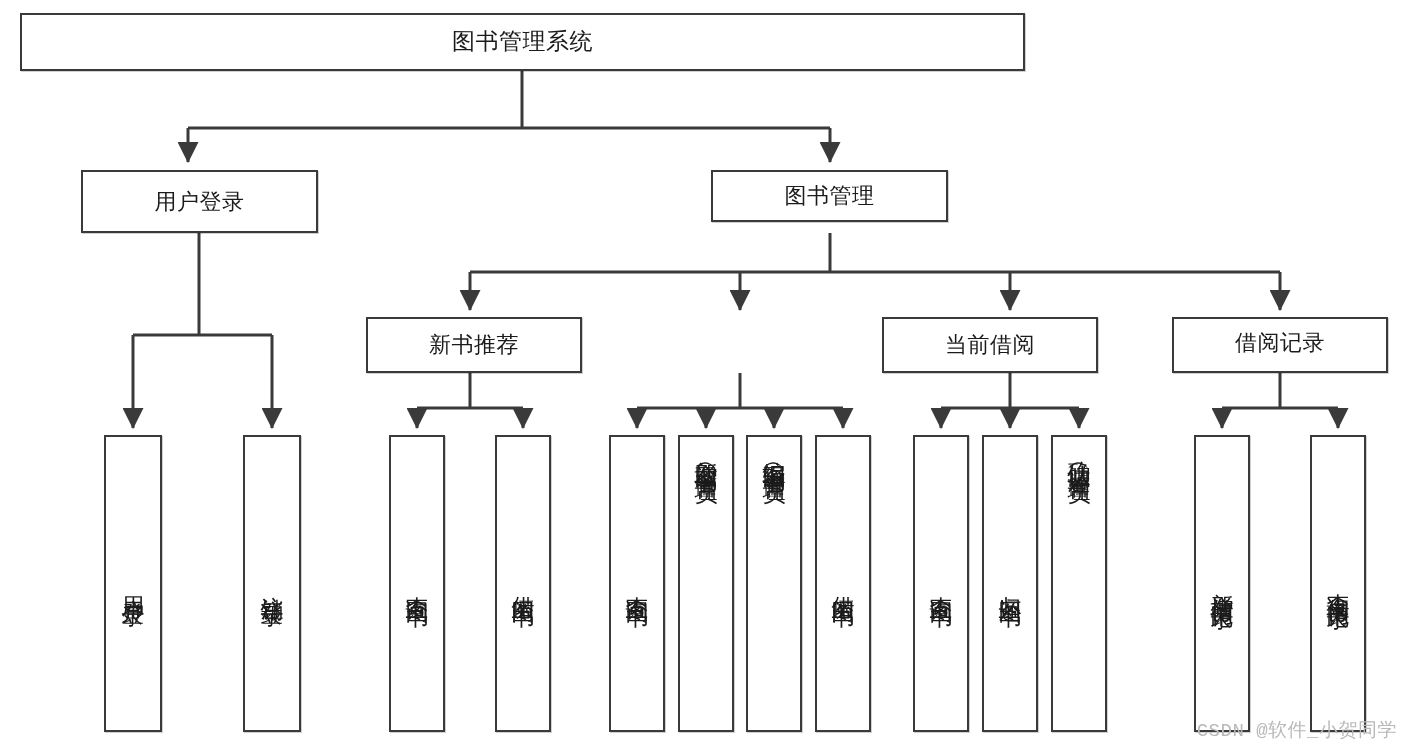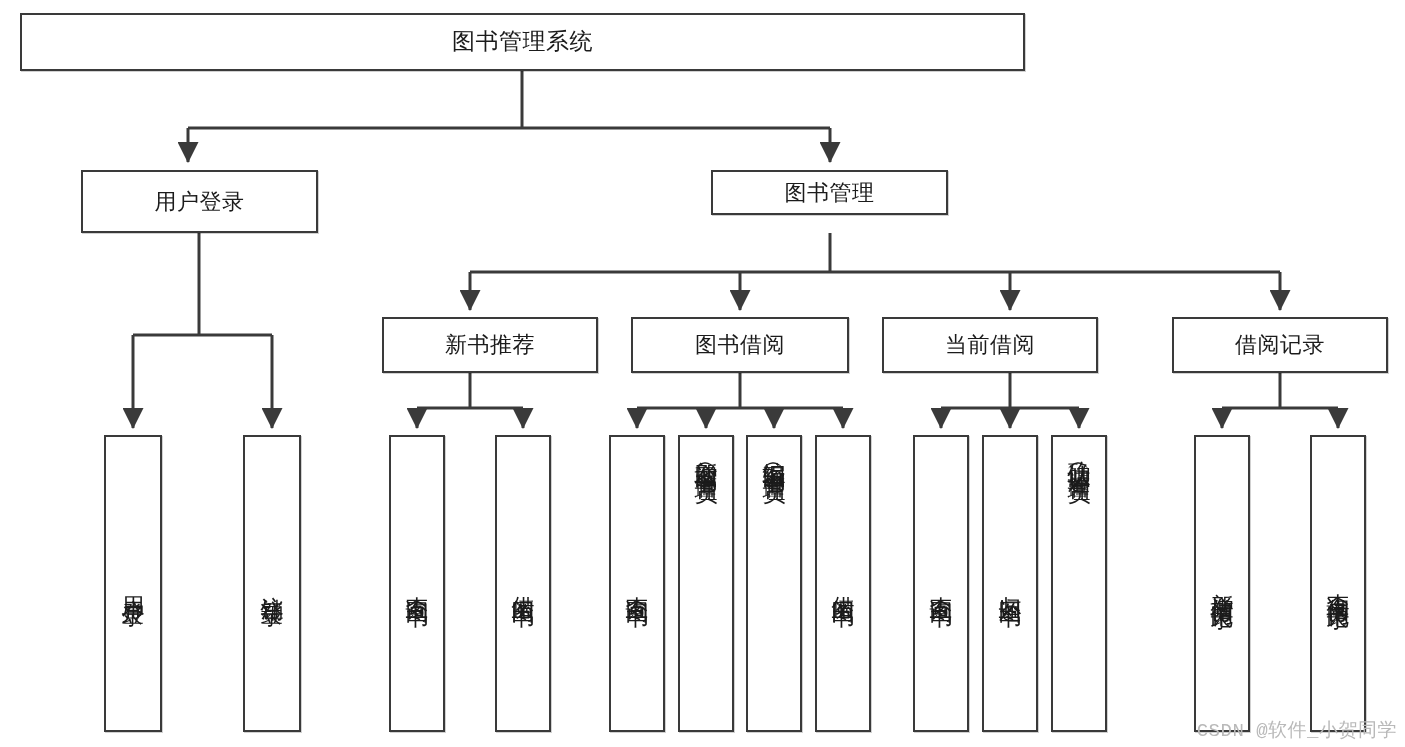--- a/index.html
+++ b/index.html
@@ -133,37 +133,34 @@
   </svg>
 
   <div class="node horiz root" style="left:20px; top:13px; width:1005px; height:58px;">
     <span class="label">图书管理系统</span>
   </div>
 
   <div class="node horiz" style="left:81px; top:170px; width:237px; height:63px;">
     <span class="label">用户登录</span>
   </div>
 
-  <div class="node horiz" style="left:711px; top:170px; width:237px; height:45px;">
+  <div class="node horiz" style="left:711px; top:170px; width:237px; height:52px;">
     <span class="label">图书管理</span>
   </div>
 
-  <div class="node horiz" style="left:382px; top:317px; width:216px; height:56px;">
+  <div class="node horiz" style="left:366px; top:317px; width:216px; height:56px;">
     <span class="label">新书推荐</span>
   </div>
 
-  <div class="node horiz" style="left:631px; top:317px; width:218px; height:56px;">
-    <span class="label">图书借阅</span>
-  </div>
 
   <div class="node horiz" style="left:882px; top:317px; width:216px; height:56px;">
     <span class="label">当前借阅</span>
   </div>
 
-  <div class="node horiz" style="left:1172px; top:317px; width:216px; height:56px;">
+  <div class="node horiz" style="left:1172px; top:317px; width:216px; height:56px;font-family:Liberation Mono, monospace;">
     <span class="label">借阅记录</span>
   </div>
 
   <div class="node vert center" style="left:104px; top:435px; width:58px; height:297px;">
     <span class="label">用户登录</span>
   </div>
 
   <div class="node vert center" style="left:243px; top:435px; width:58px; height:297px;">
     <span class="label">注销登录</span>
   </div>

